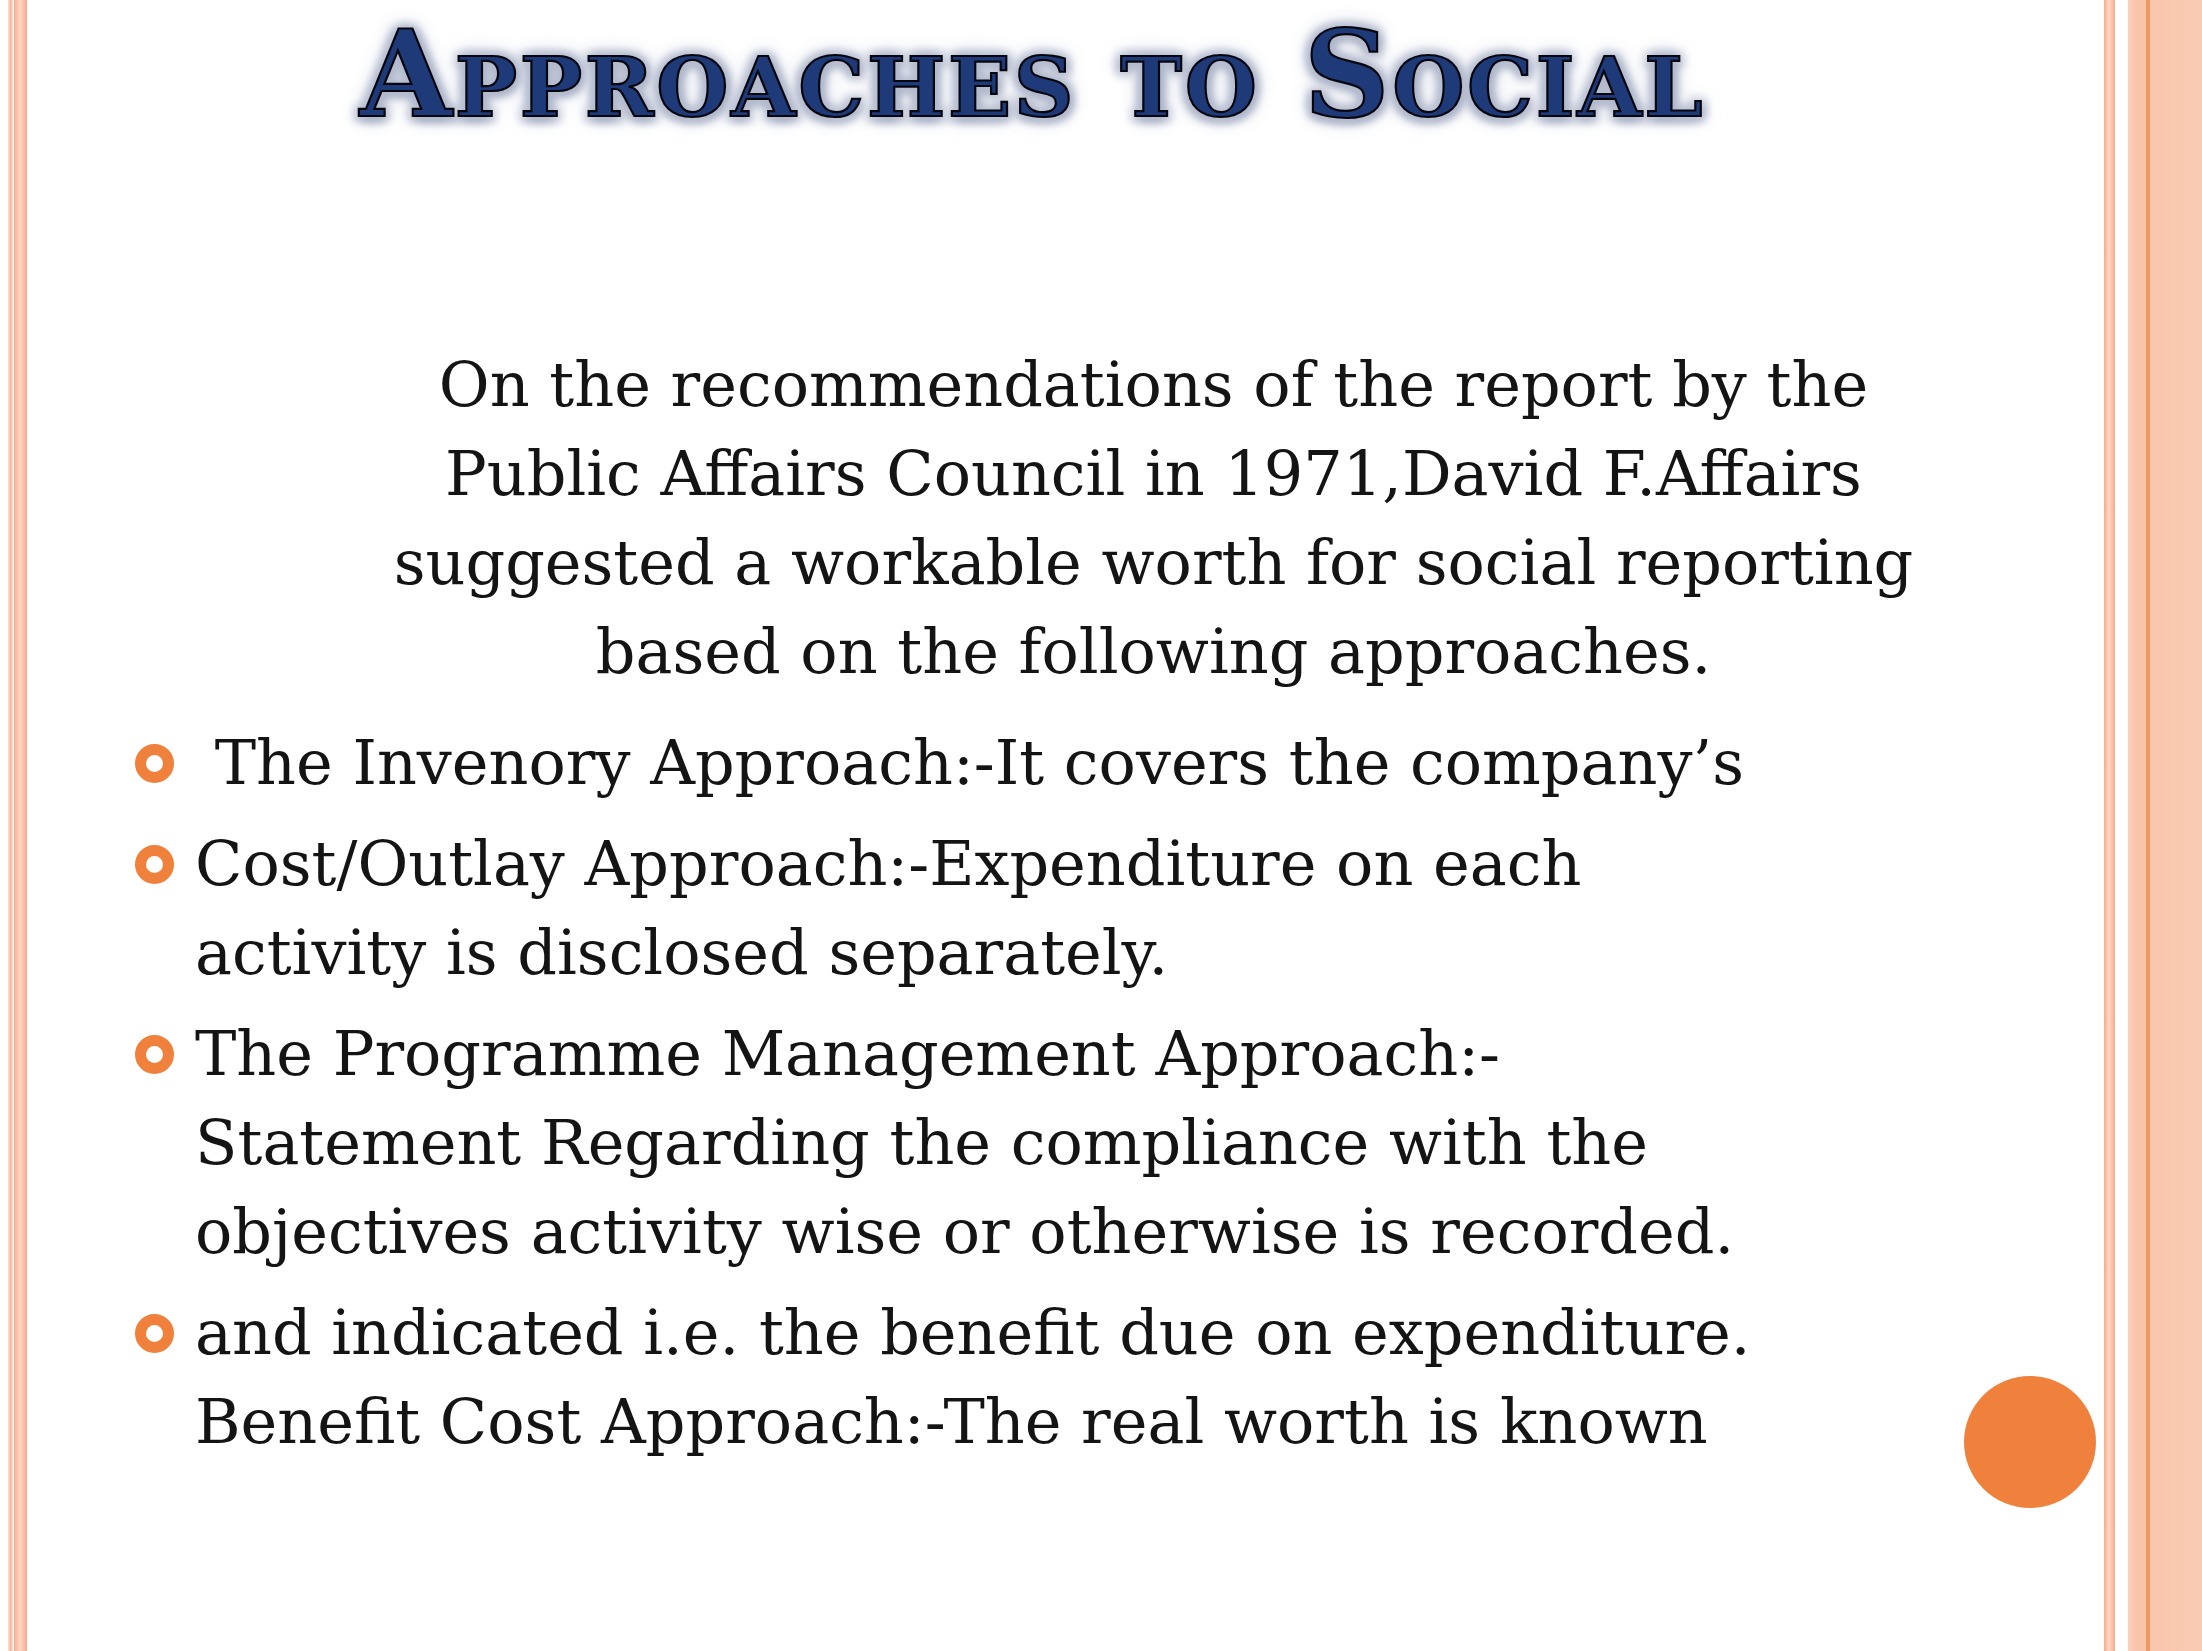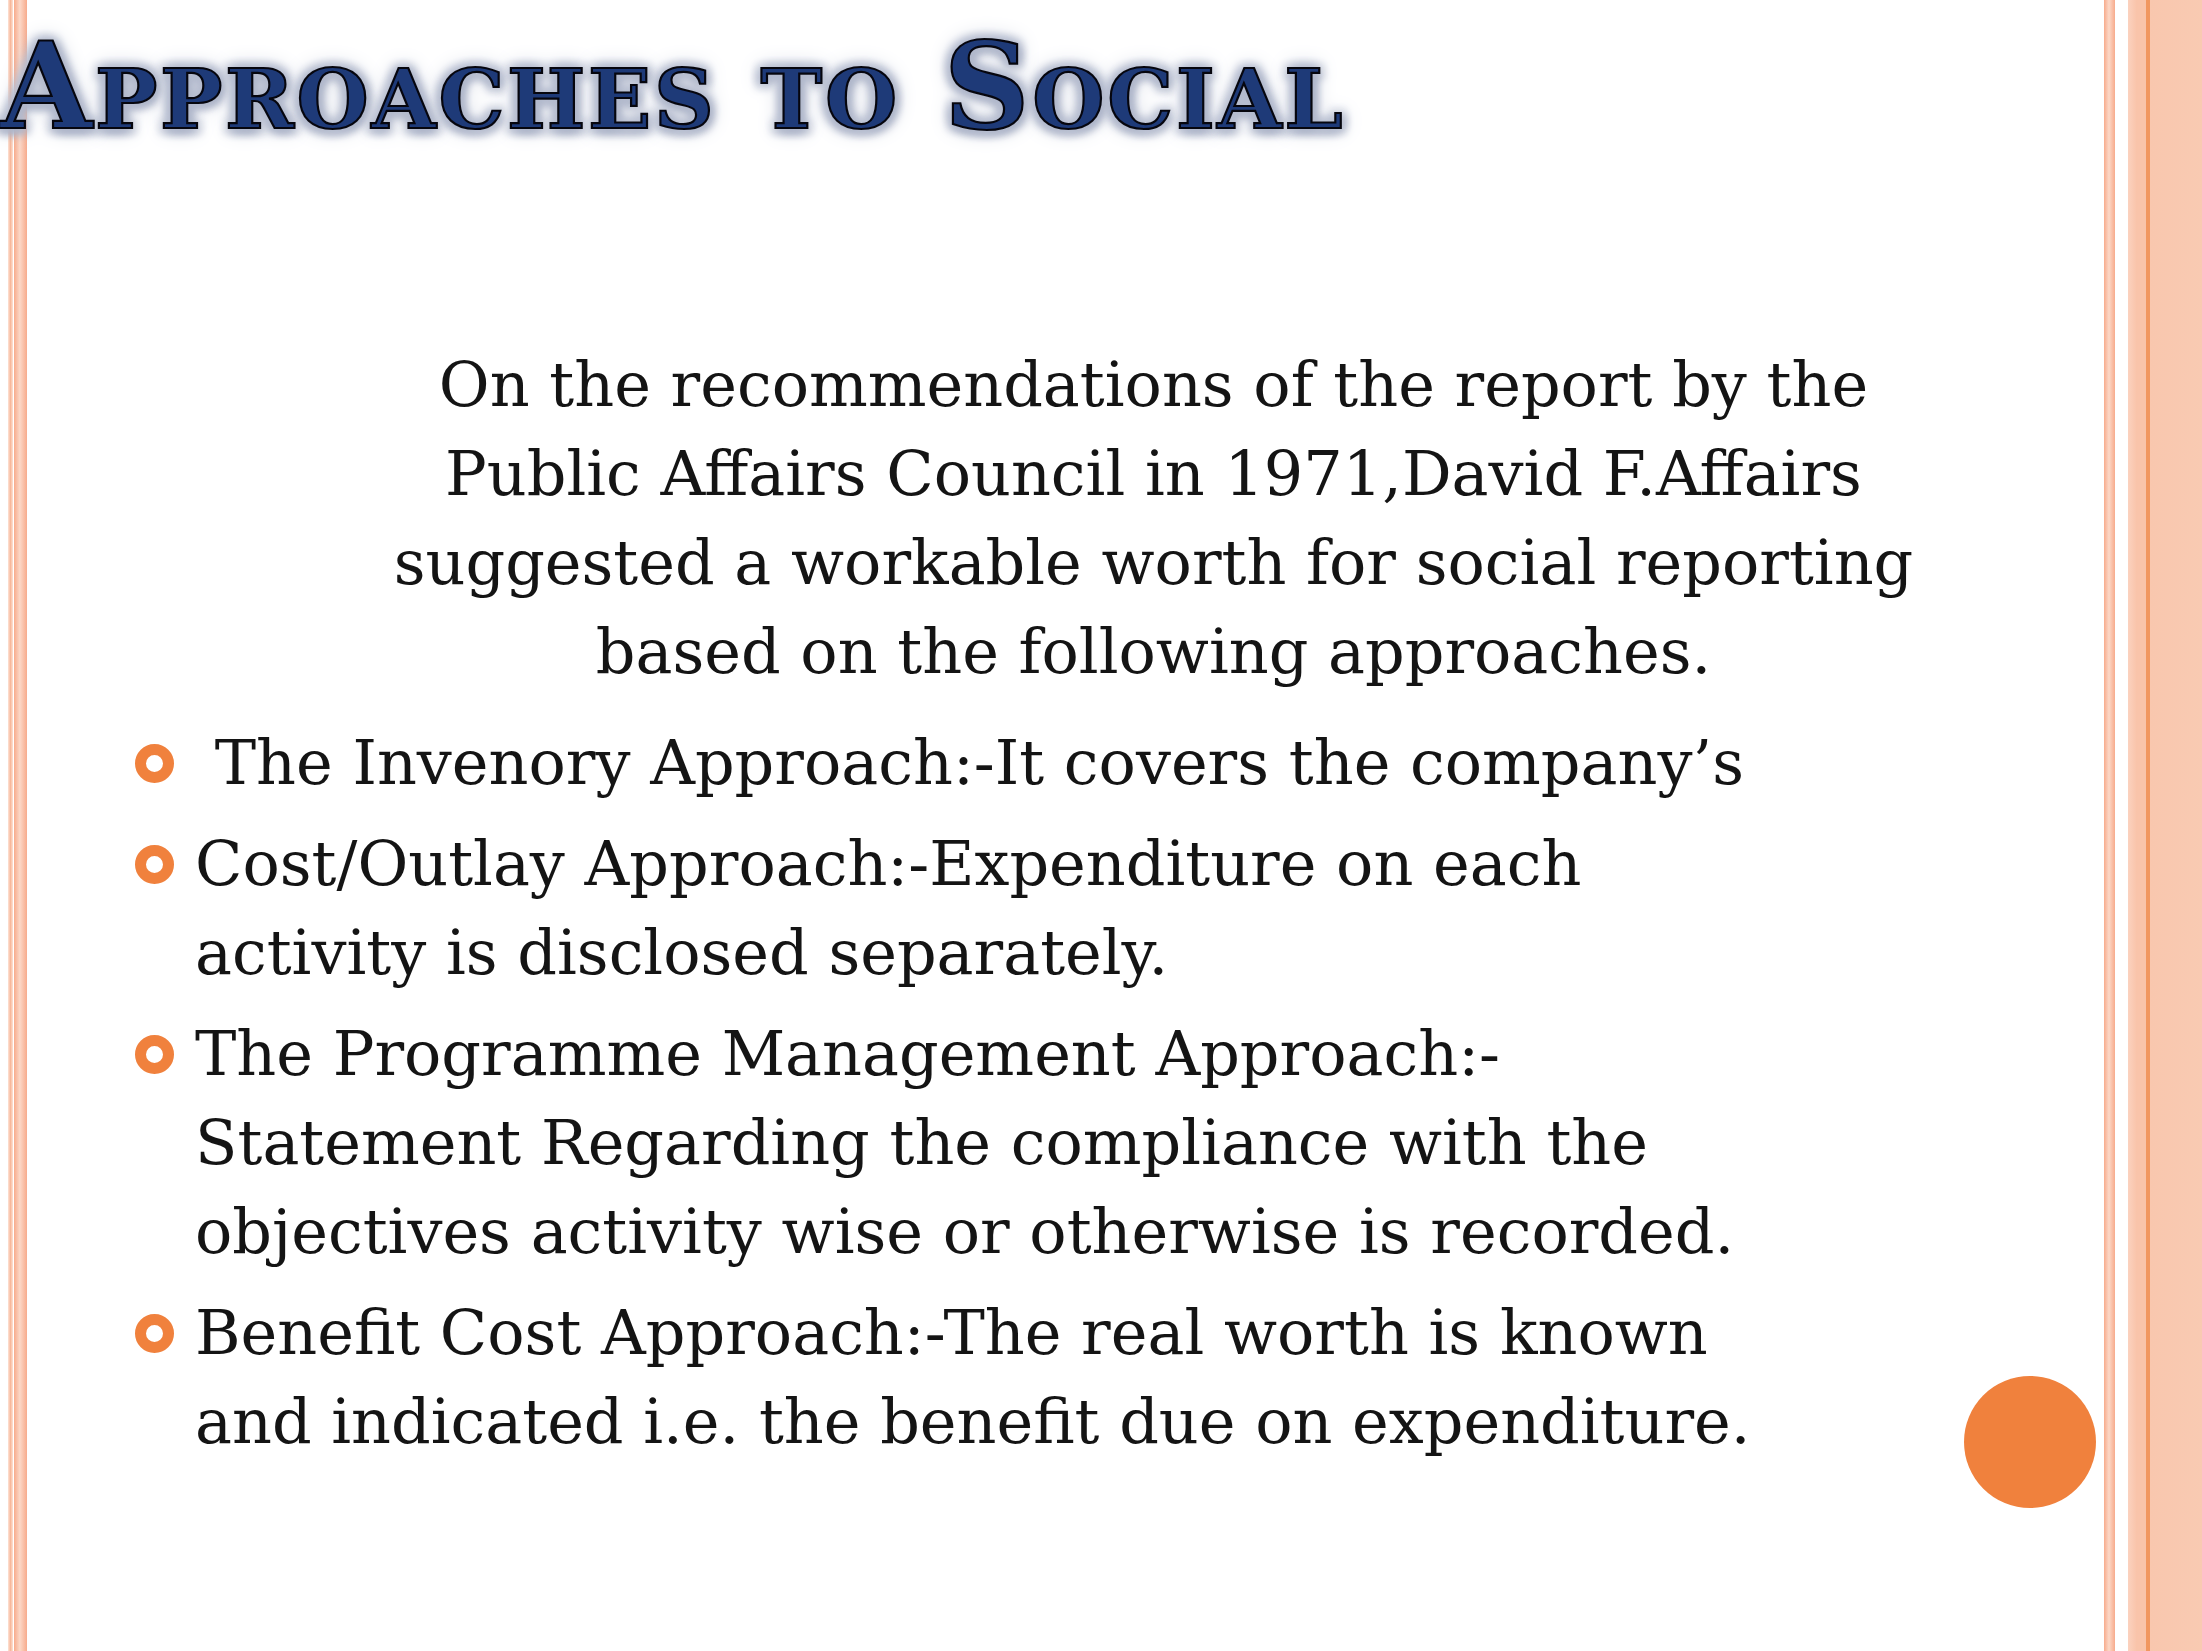--- a/index.html
+++ b/index.html
@@ -28,36 +28,35 @@
     left:2128px;width:75px;
     background:linear-gradient(90deg,
       #fbd2bf 0px,#f9c4aa 8.6px,#f9c4aa 18px,
       var(--border_orange_line,#f19760) 18px,var(--border_orange_line,#f19760) 22.4px,
       #f9c7ae 22.4px,#f9cab2 75px);
   }
   
   .title{
     position:absolute;
     left:0;top:3.4px;width:2065px;
-    text-align:left;
+    text-align:center;
     font-variant:small-caps;
     font-weight:bold;
     font-size:119px;
     line-height:143px;
     letter-spacing:2.6px;
     color:var(--title_fill,#1e3a78);
     -webkit-text-stroke:2.2px #06060e;
     text-shadow:
       0 0 12px var(--title_glow,#b4bbce),
       0 0 22.4px var(--title_glow,#b4bbce),
       4.3px 5.2px 8.6px #a5adc2,
       -4.3px -3.4px 8.6px #c4cada,
       4.3px -3.4px 8.6px #bec5d6,
       -4.3px 5.2px 8.6px #aeb6ca;
-    margin-top: 12px;
   }
   
   .bodyblock{
     position:absolute;
     left:133px;top:340px;width:1979px;
     font-size:62px;
     line-height:89px;
     color:#141414;
   }
   .tline{white-space:pre;}
@@ -115,20 +114,20 @@
         <div class="tline">activity is disclosed separately.</div>
       </li>
       <li>
         <span class="ring"></span>
         <div class="tline">The Programme Management Approach:-</div>
         <div class="tline">Statement Regarding the compliance with the</div>
         <div class="tline">objectives activity wise or otherwise is recorded.</div>
       </li>
       <li>
         <span class="ring"></span>
+        <div class="tline">and indicated i.e. the benefit due on expenditure.</div>
         <div class="tline">Benefit Cost Approach:-The real worth is known</div>
-        <div class="tline">and indicated i.e. the benefit due on expenditure.</div>
       </li>
     </ul>
 </div>
 
 <div class="big-circle"></div>
 
 
 </body></html>

